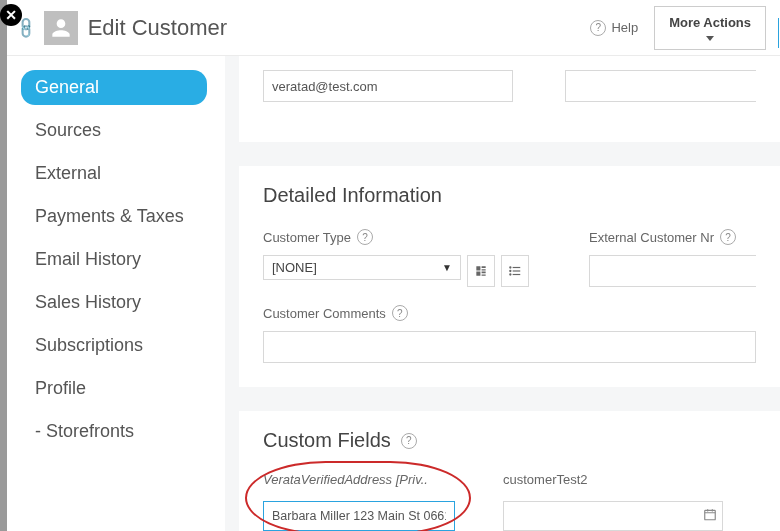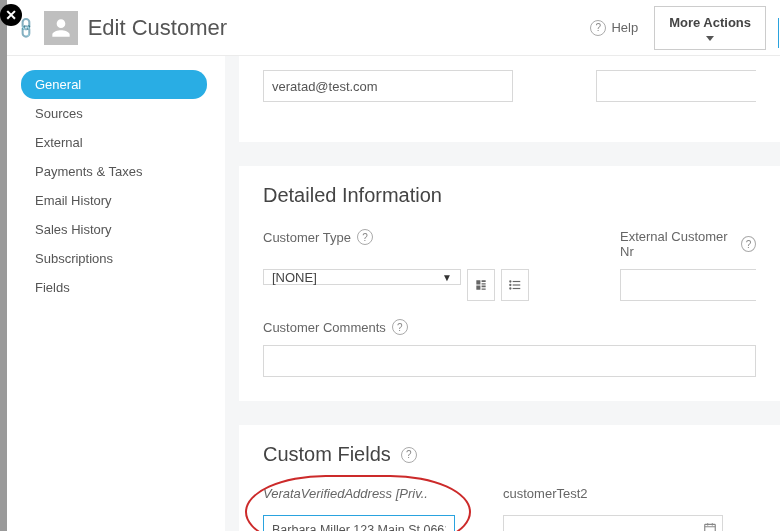--- a/index.html
+++ b/index.html
@@ -82,22 +82,22 @@
     border-left: 1px solid #2aa3df;
   }
   .body {
     flex: 1; display: flex; overflow: hidden;
   }
   .sidebar {
     width: 218px; background: #fff; border-right: 0;
     padding: 14px 18px 14px 14px;
   }
   .nav-item {
-    font-size: 13px; color: #555;
-    padding: 7px 14px; margin-bottom: 0;
+    font-size: 18px; color: #555;
+    padding: 7px 14px; margin-bottom: 8px;
     cursor: pointer; border-radius: 14px;
   }
   .nav-item.active {
     background: #29ade4; color: #fff;
   }
   .main {
     flex: 1; background: #f5f6f7;
     padding: 0; overflow: hidden;
     position: relative;
   }
@@ -105,21 +105,21 @@
     background: #fff;
     margin: 0 0 24px 14px;
     padding: 18px 24px 24px 24px;
   }
   .panel.first { padding-top: 14px; }
   .panel h2 {
     font-size: 20px; font-weight: 400; color: #444;
     margin-bottom: 22px;
   }
   .row {
-    display: flex; gap: 83px; flex-wrap: nowrap;
+    display: flex; gap: 52px; flex-wrap: nowrap;
   }
   .field {
     flex: 0 0 250px;
     display: flex; flex-direction: column;
   }
   .right-cut {
     flex: 1 1 auto;
   }
   .label {
     font-size: 13px; color: #666;
@@ -130,21 +130,21 @@
     height: 32px;
     border: 1px solid #d8d8d8;
     padding: 0 8px; font-size: 13px; color: #555;
     background: #fff; width: 100%;
   }
   .input.small-h { height: 30px; font-size: 12.5px; }
   .select-wrap {
     display: flex; align-items: stretch; gap: 6px;
   }
   .select {
-    flex: 0 0 198px; height: 16px;
+    flex: 0 0 198px; height: 25px;
     border: 1px solid #d8d8d8; background: #fff;
     display: flex; align-items: center; justify-content: space-between;
     padding: 0 8px; font-size: 13px; color: #444; cursor: pointer;
   }
   .select .dd { font-size: 10px; color: #333; }
   .icon-btn {
     width: 28px; height: 32px; border: 1px solid #d8d8d8;
     display: flex; align-items: center; justify-content: center;
     color: #666; cursor: pointer; background: #fff;
   }
@@ -198,21 +198,22 @@
 
   <div class="body">
     <div class="sidebar">
       <div class="nav-item active"><span>General</span></div>
       <div class="nav-item"><span>Sources</span></div>
       <div class="nav-item"><span>External</span></div>
       <div class="nav-item"><span>Payments &amp; Taxes</span></div>
       <div class="nav-item"><span>Email History</span></div>
       <div class="nav-item"><span>Sales History</span></div>
       <div class="nav-item"><span>Subscriptions</span></div>
-      <div class="nav-item"><span>Fields</span></div>
+      <div class="nav-item"><span>Profile</span></div>
+      <div class="nav-item"><span>- Storefronts</span></div>
     </div>
 
     <div class="main">
 
       <div class="panel first" style="padding-bottom:40px;">
         <div class="row">
           <div class="field">
             <input class="input" value="veratad@test.com" style="">
           </div>
           <div class="right-cut partial-right" style="flex:1;">

